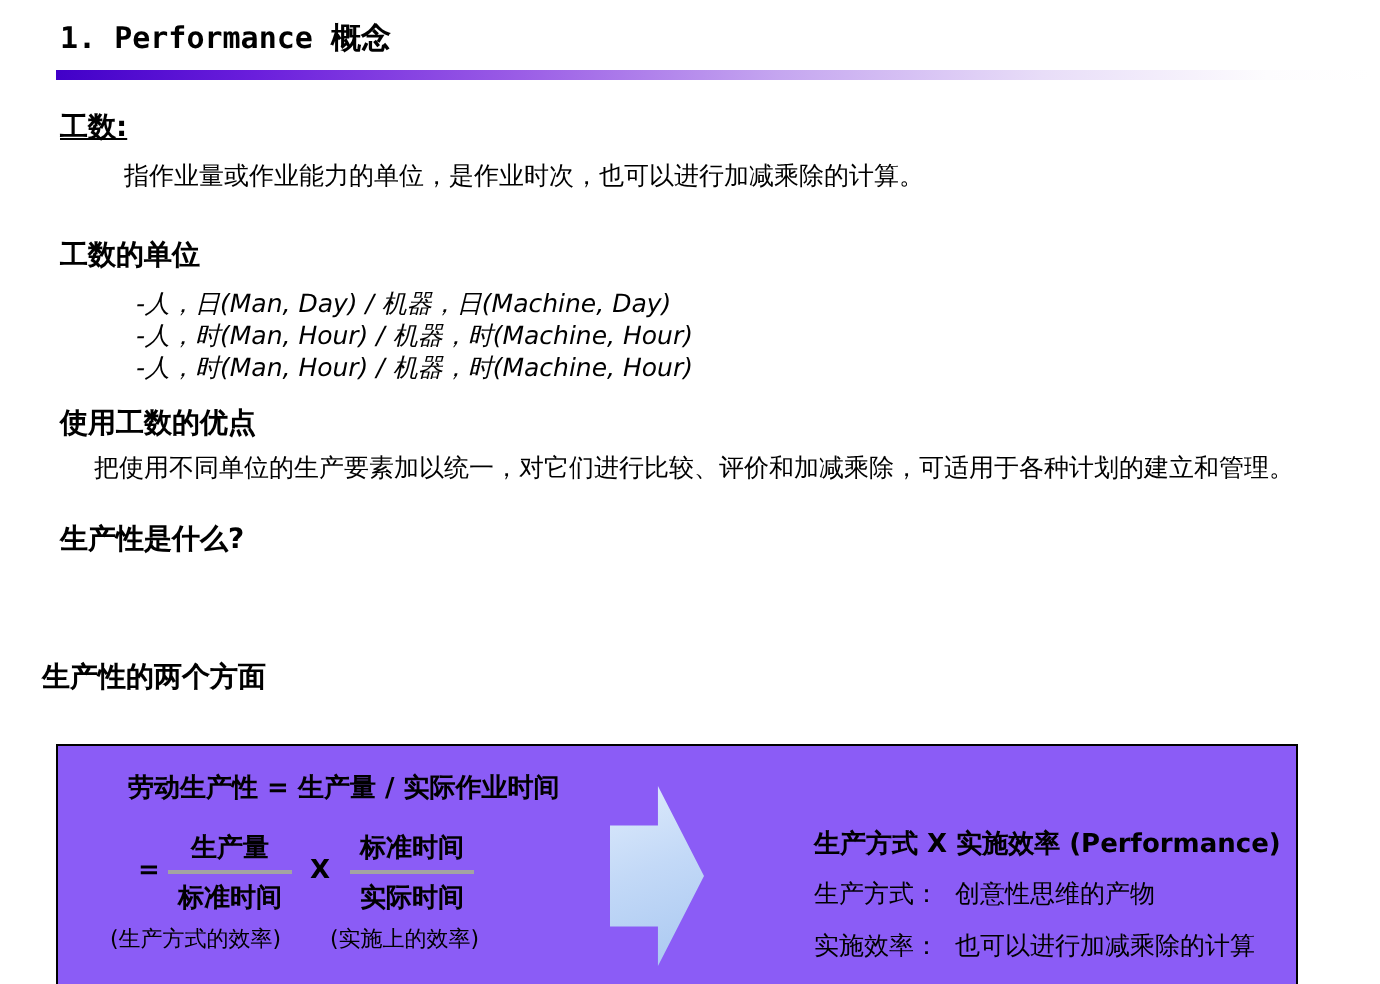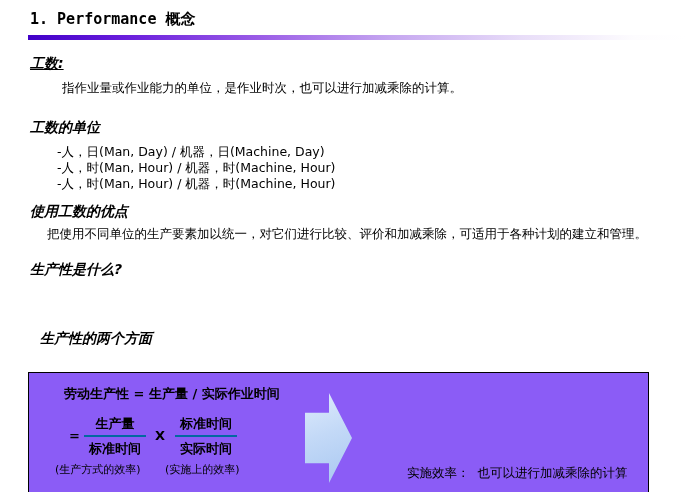--- a/index.html
+++ b/index.html
@@ -19,45 +19,45 @@
     font-family:"DejaVu Sans Mono",monospace;
     font-size:15px;font-weight:bold;
   }
   .accent-bar{
     left:28px;top:35px;width:658px;height:5px;
     background:linear-gradient(to right,
       #4100C8 0%, #6A1EDC 15%, #9A5CE6 35%,
       #C5A6F0 55%, #E8DDF8 75%, #FDFCFE 92%, #FFFFFF 100%);
   }
 
-  .heading{font-size:14px;font-weight:bold;font-style:italic;}
+  .heading{font-size:14px;font-weight:bold;}
   .h-gongshu{left:30px;top:55px;text-decoration:underline;}
   .b-gongshu{left:62px;top:80px;font-size:12.5px;}
 
   .h-unit{left:30px;top:119px;text-align:center;}
-  .unit-list{left:57px;top:144px;font-size:12.5px;line-height:16px;}
+  .unit-list{left:68px;top:144px;font-size:12.5px;line-height:16px;font-style:italic;}
 
   .h-merit{left:30px;top:203px;}
   .b-merit{left:47px;top:226px;font-size:12.5px;}
 
   .h-what{left:30px;top:261px;}
   .what-lines{left:62px;top:287px;font-size:12.5px;line-height:15px;
     font-family:"DejaVu Sans Mono","DejaVu Sans",monospace;}
 
-  .h-two{left:40px;top:330px;text-align:center;}
+  .h-two{left:21px;top:330px;text-align:center;}
 
   .prod-box{
     left:28px;top:372px;width:619px;height:126px;
     background:#8b5cf6;border:1px solid #000000;
   }
   .bx{position:absolute;white-space:nowrap;}
   .bx-left-title{left:35px;top:12px;font-size:13px;font-weight:bold;}
   .eq-sign{left:40px;top:55px;font-size:13px;font-weight:bold;}
   .frac{position:absolute;text-align:center;font-size:13px;font-weight:bold;}
-  .frac .num{padding:0 5px 2px 5px;border-bottom:2px solid #0369a1;font-family:Liberation Serif, serif;}
+  .frac .num{padding:0 5px 2px 5px;border-bottom:2px solid #a3a3a3;font-family:Liberation Serif, serif;}
   .frac .den{padding:3px 5px 0 5px;}
   .frac1{left:55px;top:42px;}
   .x-sign{left:126px;top:55px;font-size:13px;font-weight:bold;}
   .frac2{left:146px;top:42px;}
   .frac-label{font-size:11px;}
   .lbl1{left:26px;top:89px;}
   .lbl2{left:136px;top:89px;}
 
   .arrow{
     left:276px;top:20px;width:47px;height:90px;
@@ -112,21 +112,25 @@
     <div class="bx frac frac2">
       <div class="num">标准时间</div>
       <div class="den">实际时间</div>
     </div>
 
     <div class="bx frac-label lbl1">(生产方式的效率)</div>
     <div class="bx frac-label lbl2">(实施上的效率)</div>
 
     <div class="bx arrow"></div>
 
+    <div class="bx bx-right-formula">生产方式 X 实施效率 (Performance)</div>
 
+    <div class="bx bx-row1">
+      <span>生产方式：</span><span class="row-value">创意性思维的产物</span>
+    </div>
 
     <div class="bx bx-row2">
       <span>实施效率：</span><span class="row-value">也可以进行加减乘除的计算</span>
     </div>
 
   </div>
 
 </div>
 
 </body></html>

